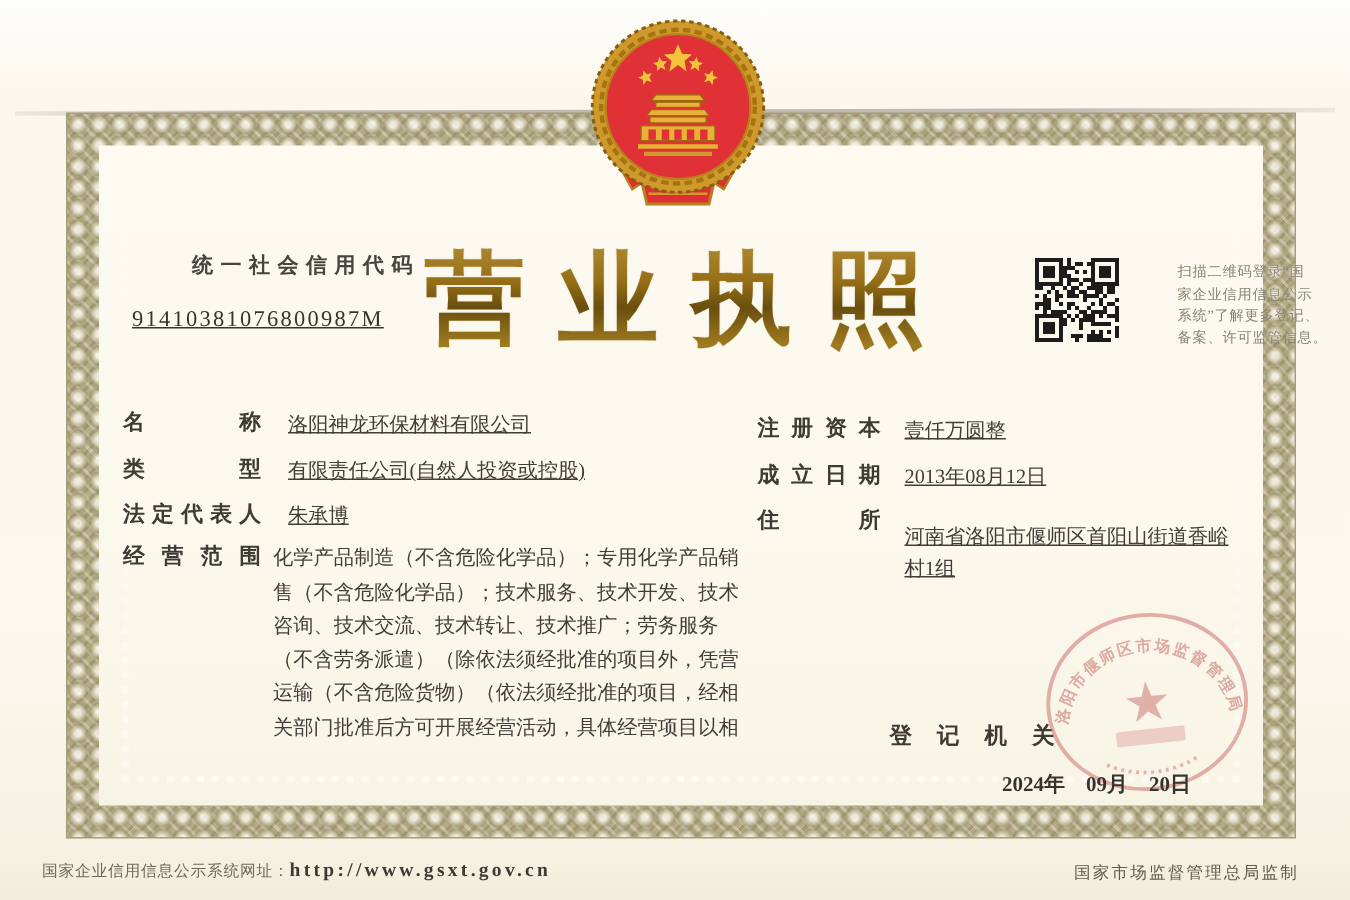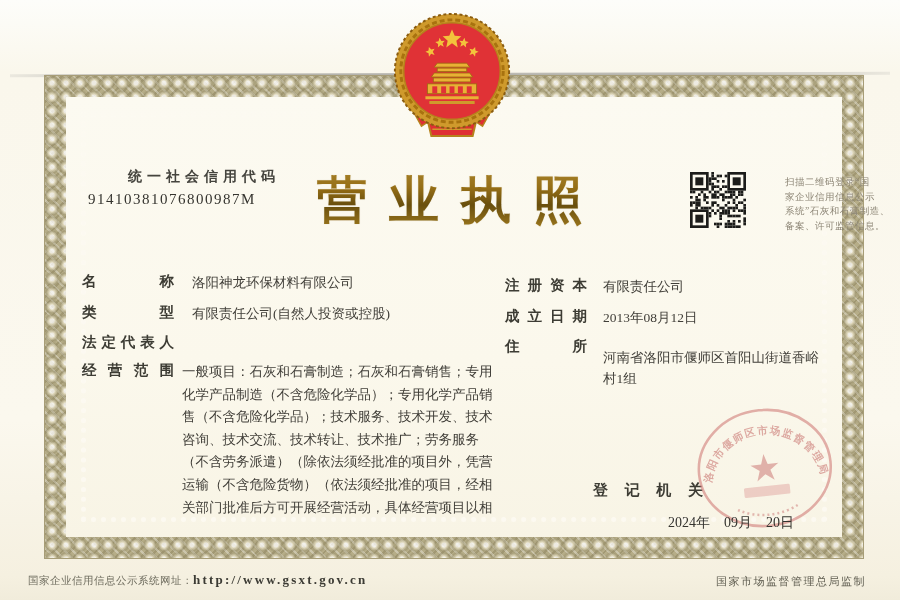--- a/index.html
+++ b/index.html
@@ -34,62 +34,62 @@
     background:linear-gradient(180deg,#fcfaf1 0%,#fbf8ec 60%,#f8f4e5 100%);
   }
   .scallops{
     position:absolute;inset:15px;border:5px dotted rgba(253,250,242,.95);
     pointer-events:none;
   }
   .emblem{position:absolute;left:387px;top:12px;width:130px;height:128px;}
 
   .credit-block{position:absolute;left:88px;top:168px;color:#4b4a44;}
   .credit-label{font-size:14px;font-weight:bold;letter-spacing:5px;color:#45443e;margin-left:40px;}
-  .credit-code{font-size:15px;margin-top:5px;letter-spacing:1.5px;color:#35342f;}
+  .credit-code{font-size:15px;margin-top:19px;letter-spacing:1.5px;color:#35342f;text-decoration:underline;}
 
   .doc-title{
     position:absolute;left:255px;top:150px;width:390px;height:100px;
-    text-align:center;font-size:50px;font-weight:bold;letter-spacing:22px;
+    text-align:center;font-size:67px;font-weight:bold;letter-spacing:22px;
     line-height:100px;white-space:nowrap;text-indent:22px;
     background:linear-gradient(180deg,#d9b354 0%,#a87e1c 38%,#6e5410 55%,#b68e28 80%,#8a6a16 100%);
     -webkit-background-clip:text;background-clip:text;color:transparent;
     text-shadow:0 0 1px rgba(90,64,8,.25);
   }
 
   .qr{position:absolute;left:690px;top:172px;width:56px;height:56px;}
   .qr-caption{
     position:absolute;left:753px;top:175px;width:106px;
     font-size:9.5px;line-height:14.5px;color:#8b8474;letter-spacing:.5px;margin-left:32px;
   }
 
   .row{position:absolute;display:flex;}
   .f-label{
     display:flex;justify-content:space-between;
     font-weight:bold;color:#3d3c34;font-size:14.5px;flex:none;
   }
-  .f-value{color:#403e38;font-size:13.5px;line-height:21px;}
+  .f-value{color:#403e38;font-size:13.5px;line-height:21px;text-decoration:underline;}
 
   .lbl-left{width:92px;}
   .val-left{margin-left:18px;width:310px;}
   .lbl-right{width:82px;}
   .val-right{margin-left:16px;width:230px;}
 
   .scope-lines{position:absolute;left:182px;top:361px;width:312px;
     font-size:13.5px;line-height:22.6px;color:#403e38;}
 
   .reg-label{
     position:absolute;left:593px;top:481px;width:110px;
     display:flex;justify-content:space-between;
     font-size:15px;font-weight:bold;color:#3d3c34;
   }
   .issue-date{
     position:absolute;left:668px;top:514px;width:170px;
     display:flex;font-size:14px;color:#35342f;white-space:nowrap;
   }
-  .issue-date span{margin-right:14px;}
+  .issue-date span{margin-right:14px;font-weight:bold;}
   .issue-date span:last-child{margin-right:16px;}
 
   .seal{position:absolute;left:694px;top:406px;width:142px;height:128px;opacity:.58;transform:rotate(-6deg);}
 
   .footer-left{
     position:absolute;left:28px;top:572px;font-size:10.5px;color:#6d6b5d;letter-spacing:.5px;
   }
   .footer-left b{color:#3c3b34;font-size:13px;letter-spacing:2.2px;font-weight:bold;}
   .footer-right{
     position:absolute;right:34px;top:574px;font-size:11px;color:#5f5d50;letter-spacing:1.5px;
@@ -299,21 +299,21 @@
       <rect x="15" y="1" width="5" height="5" fill="#fbf8ee"></rect>
       <rect x="16" y="2" width="3" height="3"></rect>
       <rect x="0" y="14" width="7" height="7"></rect>
       <rect x="1" y="15" width="5" height="5" fill="#fbf8ee"></rect>
       <rect x="2" y="16" width="3" height="3"></rect>
     </g>
   </svg>
 <div class="qr-caption">
   <div>扫描二维码登录“国</div>
   <div>家企业信用信息公示</div>
-  <div>系统”石灰和石膏制造、</div>
+  <div>系统”了解更多登记、</div>
   <div>备案、许可监管信息。</div>
 </div>
 
 <div class="row" style="left:82px;top:272px;">
   <div class="f-label lbl-left spread">
       <span>名</span>
       <span>称</span>
     </div>
   <div class="f-value val-left">洛阳神龙环保材料有限公司</div>
 </div>
@@ -325,47 +325,47 @@
   <div class="f-value val-left">有限责任公司(自然人投资或控股)</div>
 </div>
 <div class="row" style="left:82px;top:333px;">
   <div class="f-label lbl-left spread">
       <span>法</span>
       <span>定</span>
       <span>代</span>
       <span>表</span>
       <span>人</span>
     </div>
+  <div class="f-value val-left">朱承博</div>
 </div>
 <div class="row" style="left:82px;top:361px;">
   <div class="f-label lbl-left spread">
       <span>经</span>
       <span>营</span>
       <span>范</span>
       <span>围</span>
     </div>
 </div>
 <div class="scope-lines">
-  <div>一般项目：石灰和石膏制造；石灰和石膏销售；专用</div>
   <div>化学产品制造（不含危险化学品）；专用化学产品销</div>
   <div>售（不含危险化学品）；技术服务、技术开发、技术</div>
   <div>咨询、技术交流、技术转让、技术推广；劳务服务</div>
   <div>（不含劳务派遣）（除依法须经批准的项目外，凭营</div>
   <div>运输（不含危险货物）（依法须经批准的项目，经相</div>
   <div>关部门批准后方可开展经营活动，具体经营项目以相</div>
 </div>
 
 <div class="row" style="left:505px;top:276px;">
   <div class="f-label lbl-right spread">
       <span>注</span>
       <span>册</span>
       <span>资</span>
       <span>本</span>
     </div>
-  <div class="f-value val-right">有限责任公司</div>
+  <div class="f-value val-right">壹仟万圆整</div>
 </div>
 <div class="row" style="left:505px;top:307px;">
   <div class="f-label lbl-right spread">
       <span>成</span>
       <span>立</span>
       <span>日</span>
       <span>期</span>
     </div>
   <div class="f-value val-right">2013年08月12日</div>
 </div>

